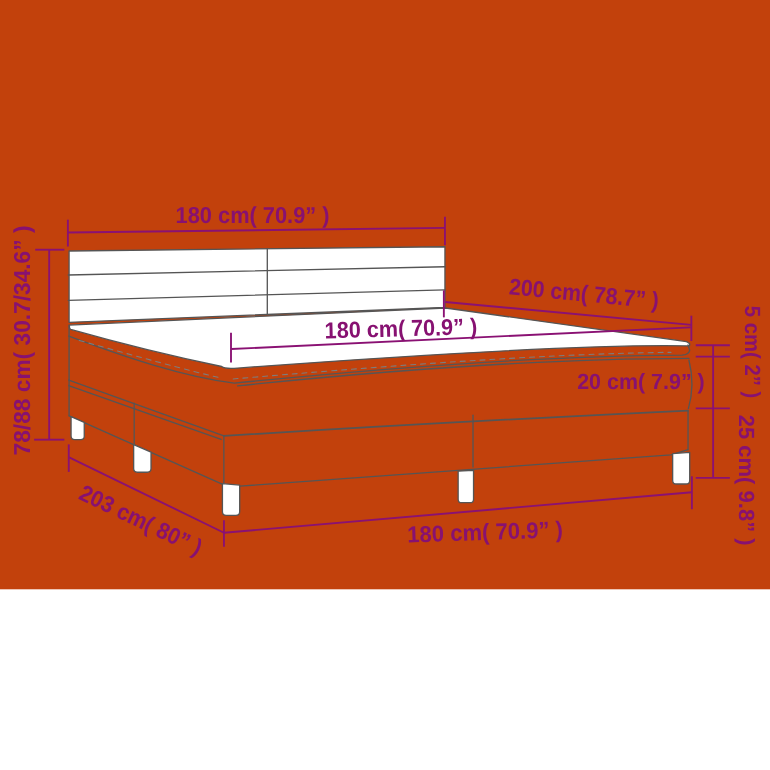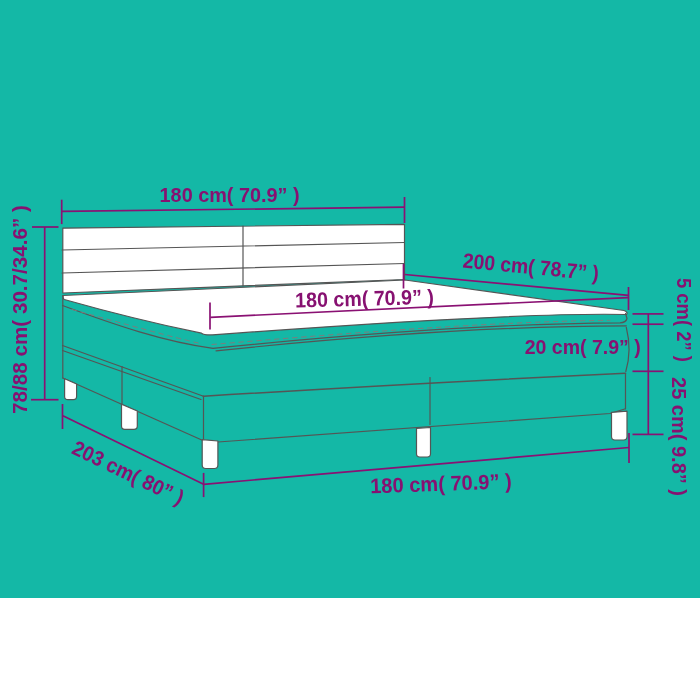--- a/index.html
+++ b/index.html
@@ -1,16 +1,16 @@
 <!DOCTYPE html>
 <html><head>
 <meta charset="utf-8">
 <style>
   html,body{margin:0;padding:0;background:#ffffff;}
-  .wrap{width:700px;height:598px;position:relative;overflow:hidden;background:#14b8a6;}
+  .wrap{width:700px;height:536px;position:relative;overflow:hidden;background:#c2410c;}
   svg{position:absolute;top:0;left:0;}
   text{font-family:"Liberation Sans",sans-serif;font-weight:bold;fill:#871171;}
 </style>
 </head>
 <body>
 <div class="wrap">
 <svg width="700" height="700" viewBox="0 0 700 700">
   <g fill="none" stroke="#555555" stroke-width="1.2" stroke-linecap="round" stroke-linejoin="round">
 
     <path d="M62.8,228.2 L404.5,224.3 L404.5,279.5 L62.8,293 Z" fill="#ffffff"></path>

